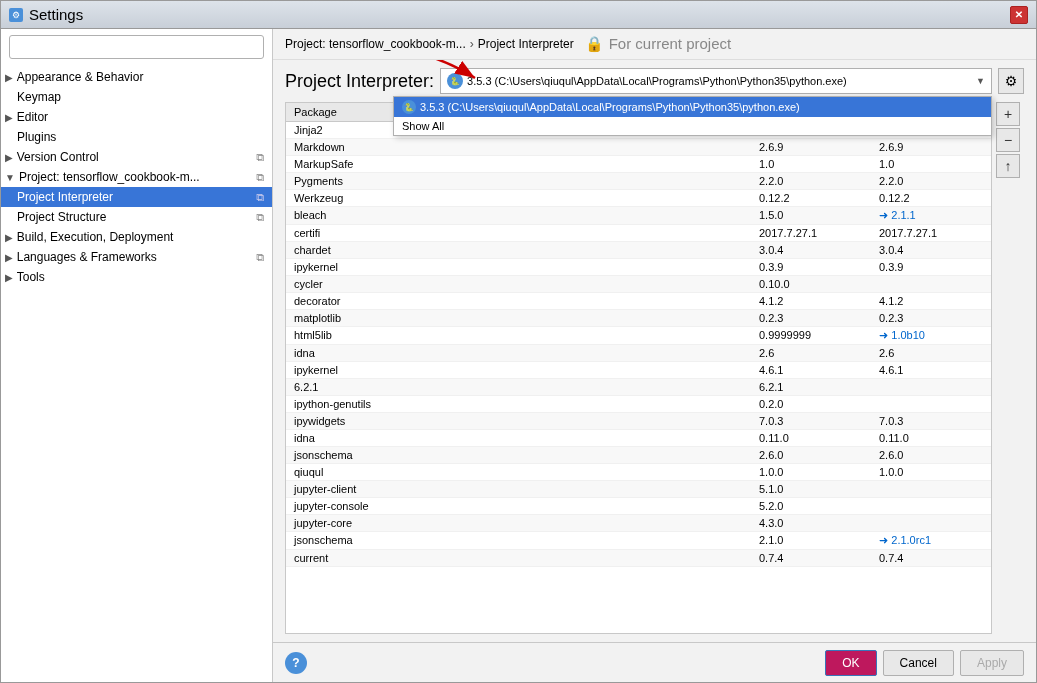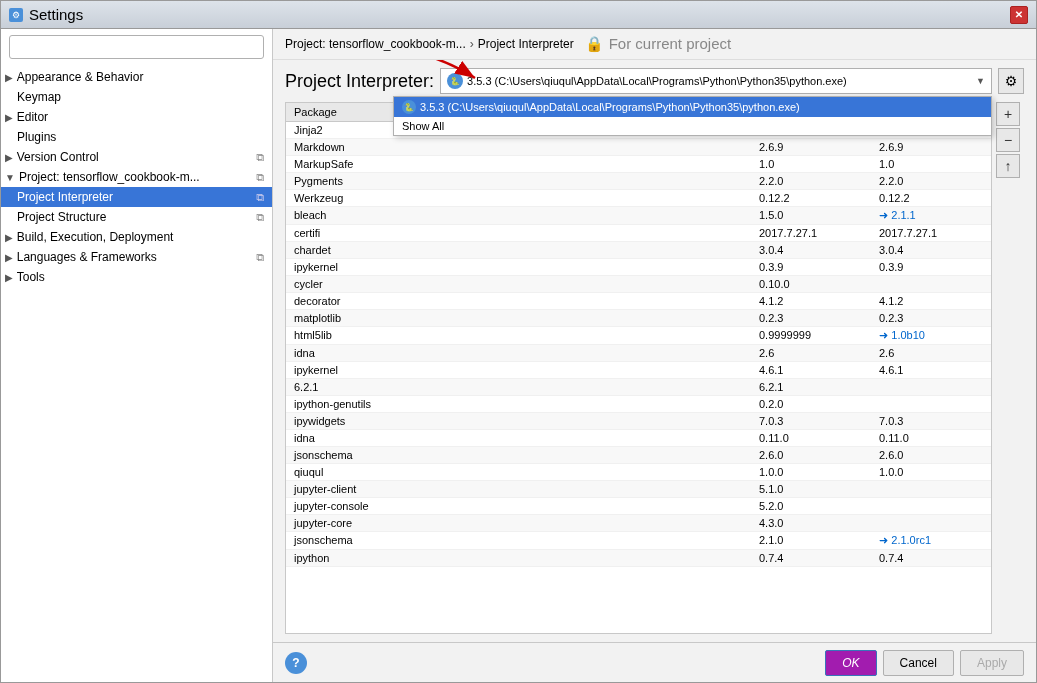--- a/index.html
+++ b/index.html
@@ -348,24 +348,23 @@
     .dialog-btn {
       height: 26px;
       padding: 0 16px;
       border: 1px solid #b0b0b0;
       background: #e8e8e8;
       cursor: pointer;
       font-size: 12px;
       border-radius: 2px;
     }
     .dialog-btn.primary {
-      background: #a21caf;
+      background: #be185d;
       color: white;
       border-color: #3875b9;
-      font-style: italic;
     }
     .dialog-btn.disabled {
       color: #aaa;
       cursor: default;
     }
   </style>
 </head>
 <body>
 
 <div class="window">
@@ -614,21 +613,21 @@
                   <div class="pkg-cell">jupyter-core</div>
                   <div class="pkg-cell">4.3.0</div>
                   <div class="pkg-cell"></div>
                 </div>
                 <div class="pkg-row">
                   <div class="pkg-cell">jsonschema</div>
                   <div class="pkg-cell">2.1.0</div>
                   <div class="pkg-cell has-update"><span class="update-arrow">➜</span> 2.1.0rc1</div>
                 </div>
                 <div class="pkg-row">
-                  <div class="pkg-cell">ipython</div>
+                  <div class="pkg-cell">current</div>
                   <div class="pkg-cell">0.7.4</div>
                   <div class="pkg-cell">0.7.4</div>
                 </div>
               </div>
           </div>
 
           <div class="action-col">
             <div class="action-btn">+</div>
             <div class="action-btn">−</div>
             <div class="action-btn">↑</div>

